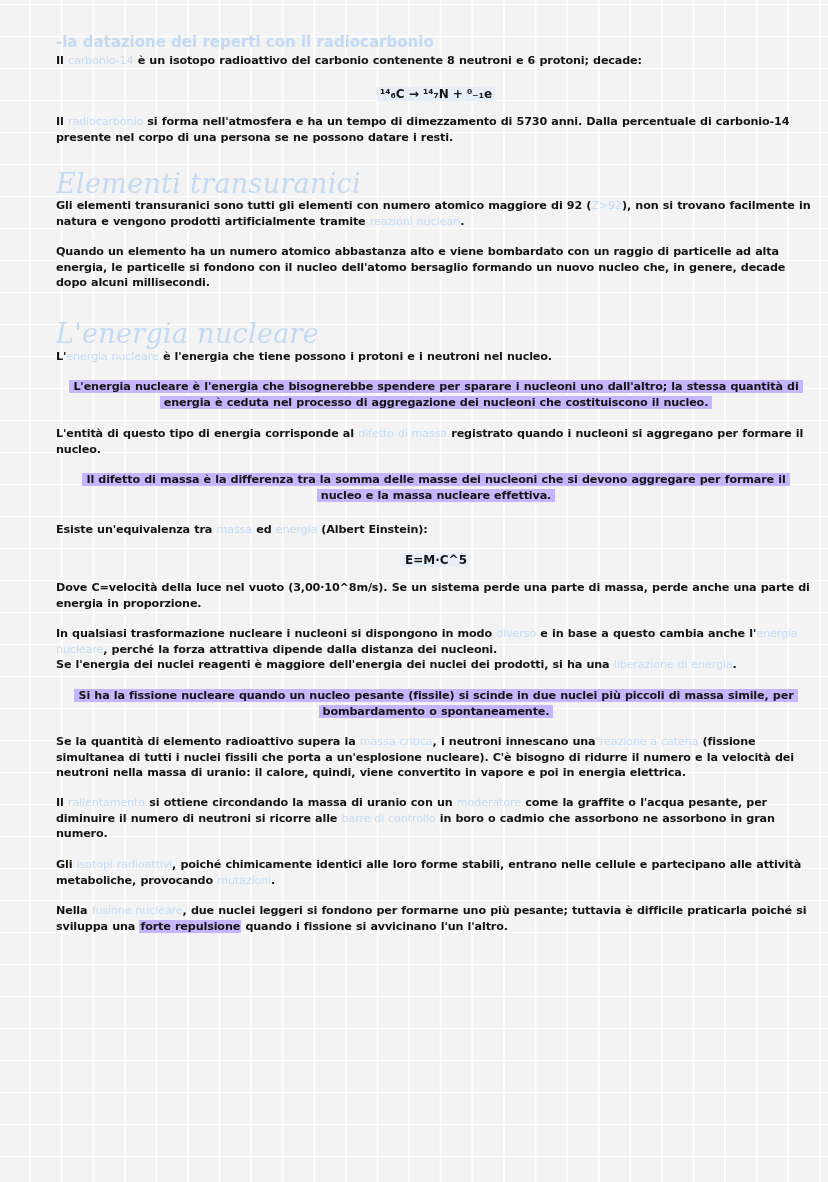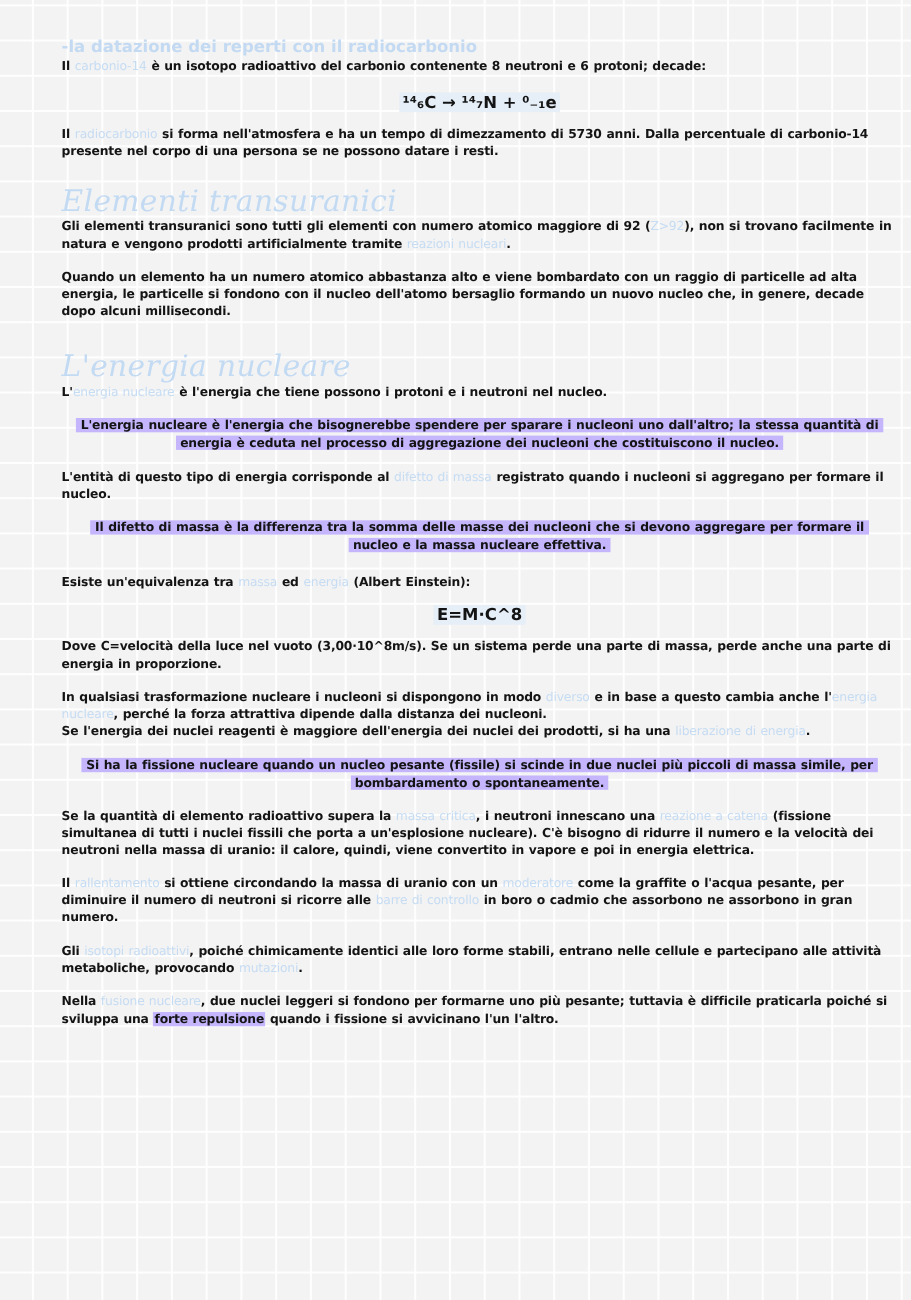--- a/index.html
+++ b/index.html
@@ -51,21 +51,21 @@
     display: inline;
     background: #c4b5fd;
     box-decoration-break: clone;
     -webkit-box-decoration-break: clone;
     padding: 0 4px;
   }
   .formula {
     display: inline-block;
     background: #e6eef7;
     padding: 0 3px;
-    font-size: 15px;
+    font-size: 12px;
     font-weight: bold;
   }
 </style>
 </head>
 <body>
 
 <div class="page">
 
   <div class="blk title-dash" style="top:34px;">-la datazione dei reperti con il radiocarbonio</div>
 
@@ -105,21 +105,21 @@
 
   <div class="blk p center" style="top:472px; padding: 0 10px; box-sizing: border-box;">
     <span class="boxed">Il difetto di massa è la differenza tra la somma delle masse dei nucleoni che si devono aggregare per formare il nucleo e la massa nucleare effettiva.</span>
   </div>
 
   <div class="blk p" style="top:522px;">
     <span>Esiste un'equivalenza tra </span><span class="hl">massa</span><span> ed </span><span class="hl">energia</span><span> (Albert Einstein):</span>
   </div>
 
   <div class="blk center" style="top:549px;">
-    <span class="formula">E=M·C^8</span>
+    <span class="formula">E=M·C^5</span>
   </div>
 
   <div class="blk p" style="top:580px;">Dove C=velocità della luce nel vuoto (3,00·10^8m/s). Se un sistema perde una parte di massa, perde anche una parte di energia in proporzione.</div>
 
   <div class="blk p" style="top:626px;">
     <span>In qualsiasi trasformazione nucleare i nucleoni si dispongono in modo </span><span class="hl">diverso</span><span> e in base a questo cambia anche l'</span><span class="hl">energia nucleare</span><span>, perché la forza attrattiva dipende dalla distanza dei nucleoni.</span><br><span>Se l'energia dei nuclei reagenti è maggiore dell'energia dei nuclei dei prodotti, si ha una </span><span class="hl">liberazione di energia</span><span>.</span>
   </div>
 
   <div class="blk p center" style="top:688px; padding: 0 10px; box-sizing: border-box;">
     <span class="boxed">Si ha la fissione nucleare quando un nucleo pesante (fissile) si scinde in due nuclei più piccoli di massa simile, per bombardamento o spontaneamente.</span>

